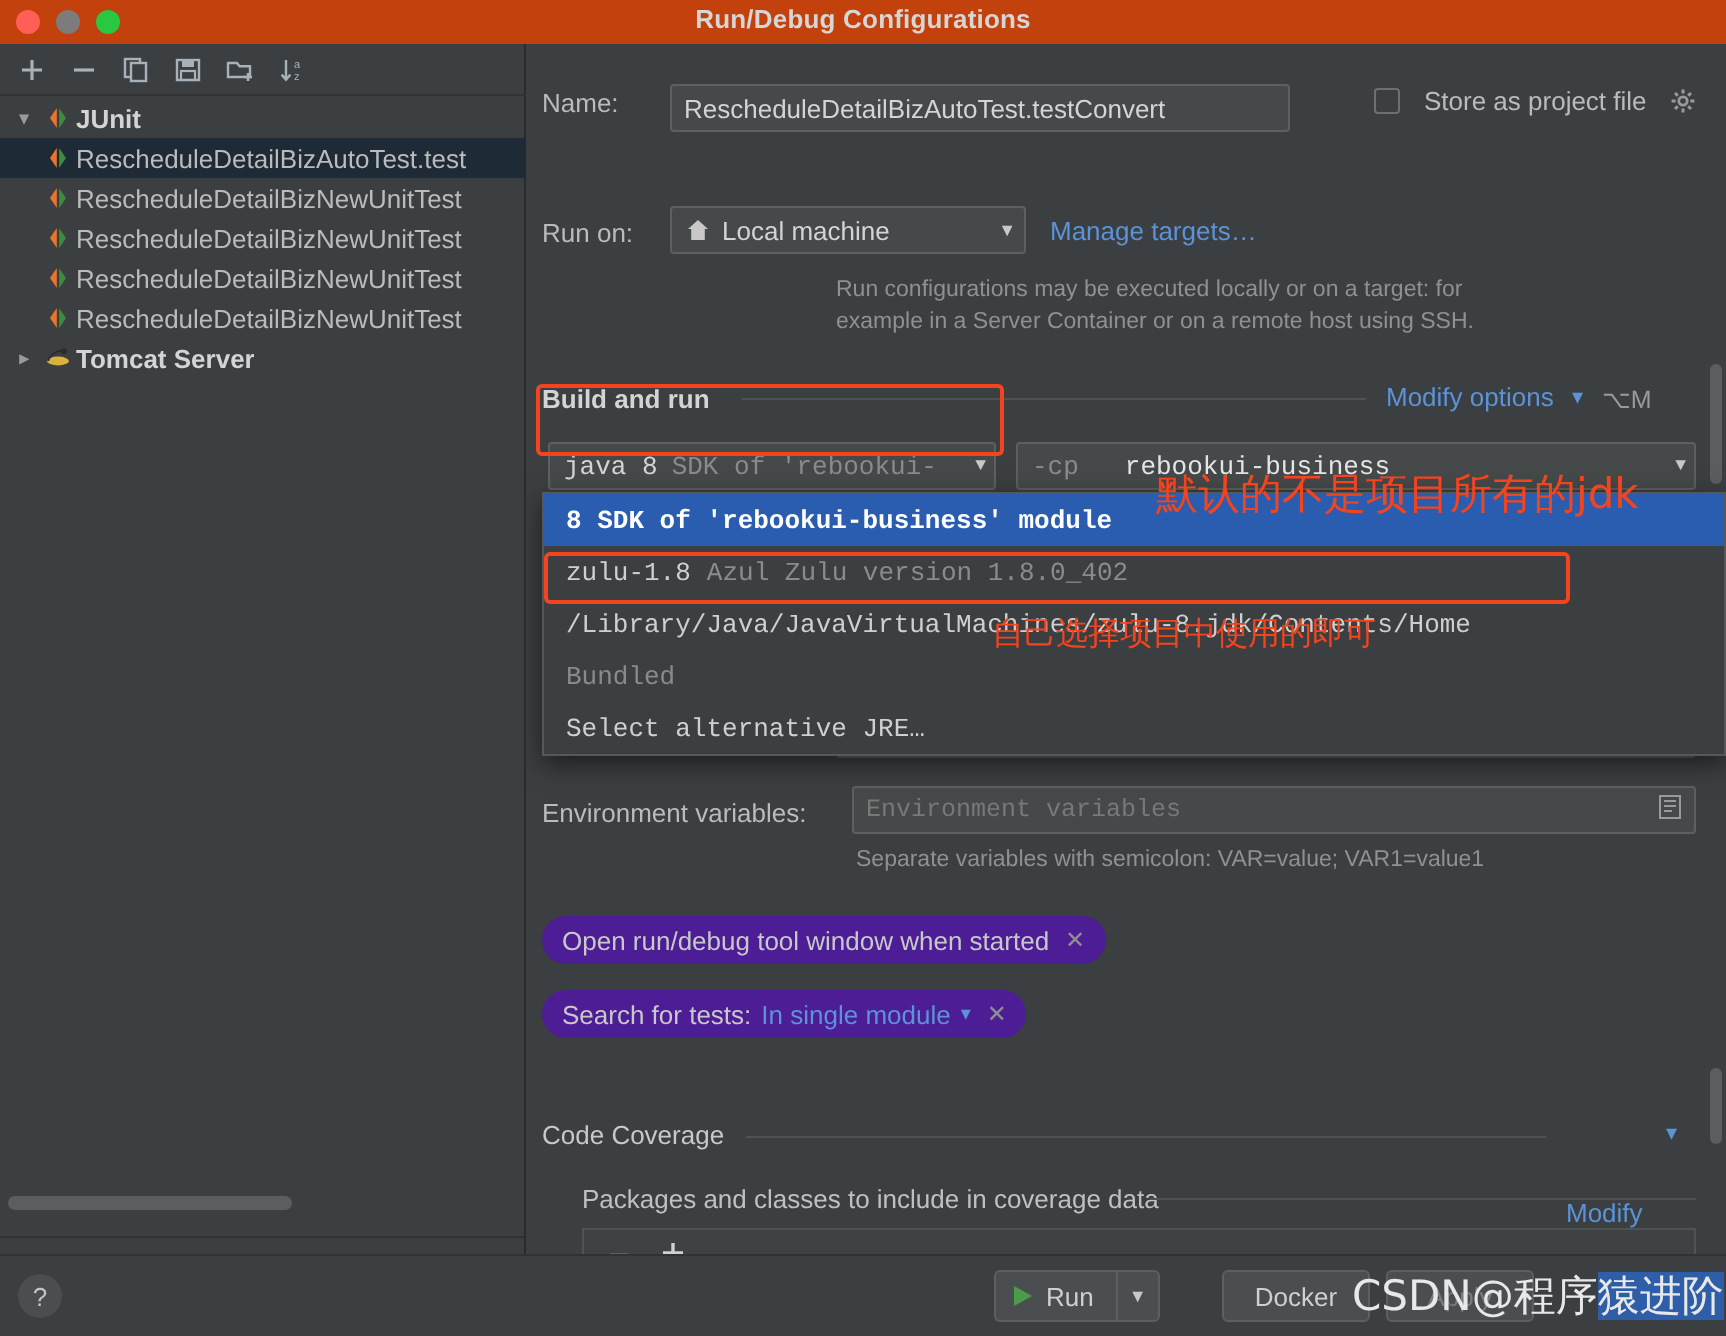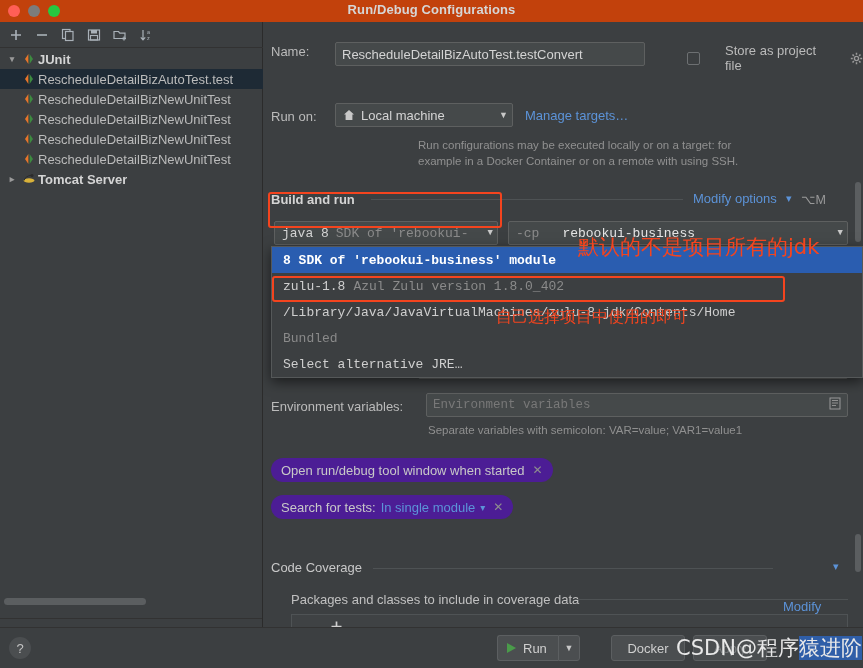--- a/index.html
+++ b/index.html
@@ -358,21 +358,21 @@
   </div>
 
   <div class="right-panel">
 
     <div class="row" style="left:8px; top:22px;">
       <span class="lbl" style="width:62px;">Name:</span>
     </div>
     <div class="txt-input" style="position:absolute; left:72px; top:20px; width:310px;">
       <span>RescheduleDetailBizAutoTest.testConvert</span>
     </div>
-    <div class="row" style="left:424px; top:21px; gap:25px;">
+    <div class="row" style="left:424px; top:21px; gap:12px;">
       <span class="checkbox"></span>
       <span class="lbl">Store as project file</span>
       <span style="display:flex;align-items:center;">
         <svg width="13" height="13" viewBox="0 0 13 13">
           <circle cx="6.5" cy="6.5" r="2.1" fill="none" stroke="#9a9a9a" stroke-width="1.4"></circle>
           <g stroke="#9a9a9a" stroke-width="1.5">
             <path d="M6.5 .8v2M6.5 10.2v2M.8 6.5h2M10.2 6.5h2M2.5 2.5l1.4 1.4M9.1 9.1l1.4 1.4M10.5 2.5L9.1 3.9M3.9 9.1L2.5 10.5"></path>
           </g>
         </svg>
       </span>
@@ -386,21 +386,21 @@
         <svg width="12" height="12" viewBox="0 0 12 12">
             <path d="M6 1L1 5.5h1.6V11h6.8V5.5H11z" fill="#c8c8c8"></path>
           </svg>
       </span>
       <span>Local machine</span>
       <span class="caret">▼</span>
     </div>
     <div class="link" style="position:absolute; left:262px; top:86px;">Manage targets…</div>
 
     <div class="hint" style="position:absolute; left:155px; top:117px;">Run configurations may be executed locally or on a target: for</div>
-    <div class="hint" style="position:absolute; left:155px; top:133px;">example in a Docker Container or on a remote with using SSH.</div>
+    <div class="hint" style="position:absolute; left:155px; top:133px;">example in a Server Container or on a remote host using SSH.</div>
 
     <div class="section-title" style="position:absolute; left:8px; top:170px;">Build and run</div>
     <div class="sep-line" style="position:absolute; left:108px; top:177px; width:312px;"></div>
     <div class="link" style="position:absolute; left:430px; top:169px;">Modify options</div>
     <span class="link" style="position:absolute; left:523px; top:170px; font-size:11px;">▾</span>
     <div style="position:absolute; left:538px; top:170px; font-size:12.5px; color:#9a9a9a;">⌥M</div>
 
     <div class="combo mono" style="position:absolute; left:11px; top:199px; width:224px;">
       <span style="color:#d4d4d4;">java 8</span>
       <span style="color:#8b8b8b; margin-left:7px;">SDK of 'rebookui-</span>

